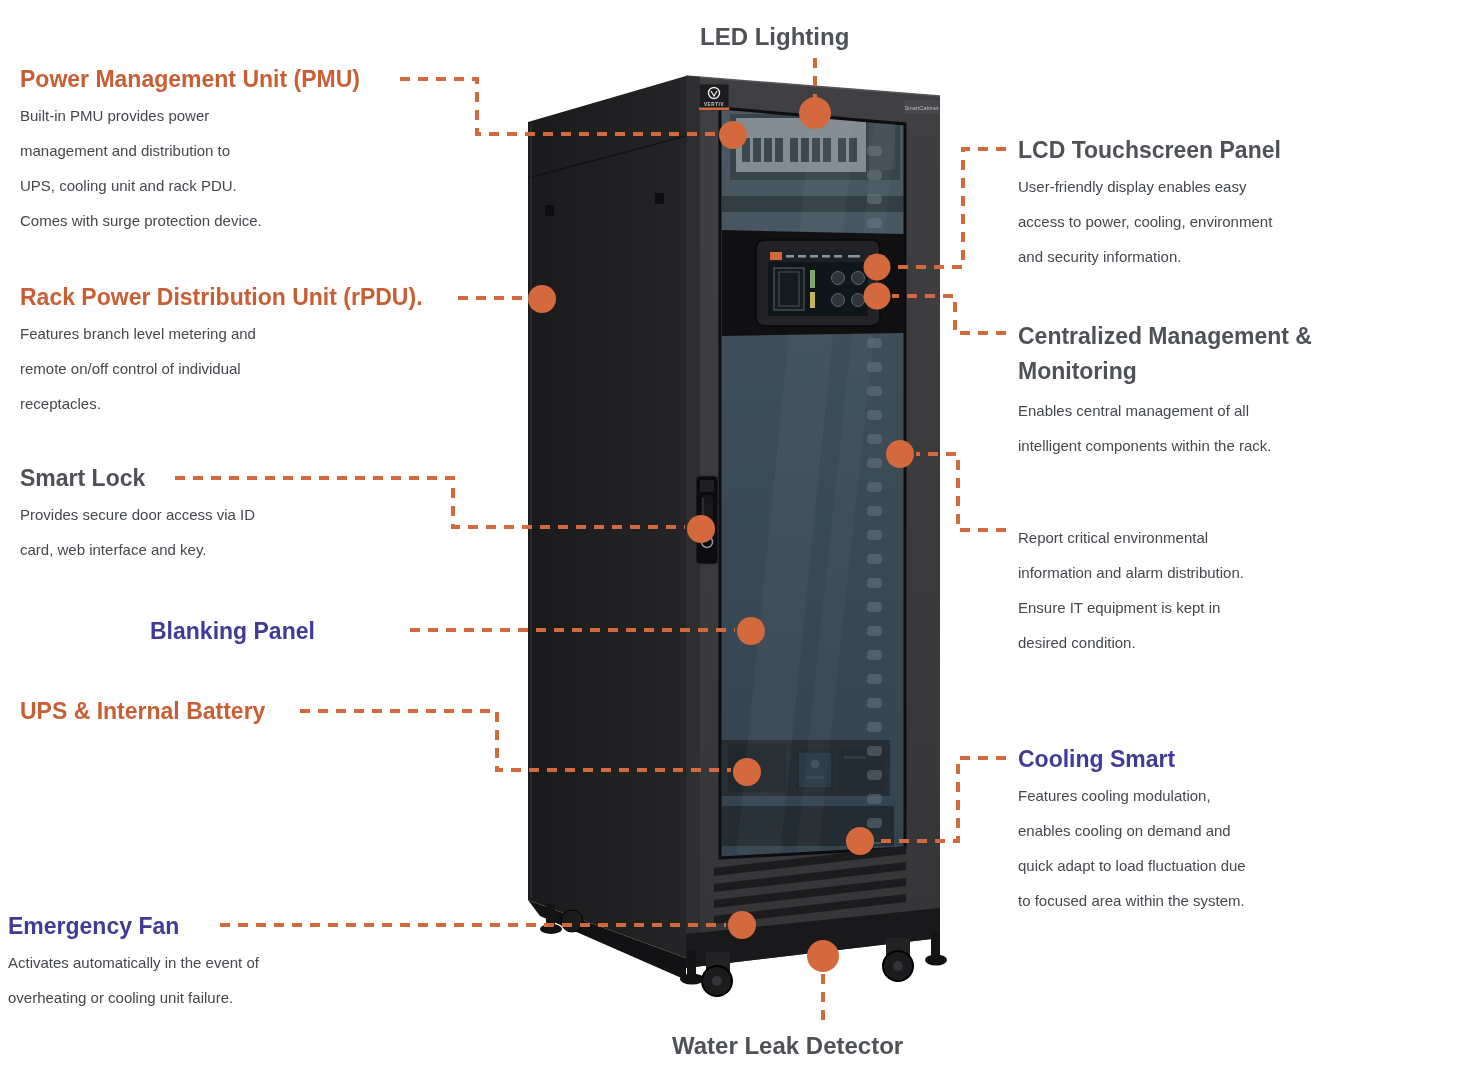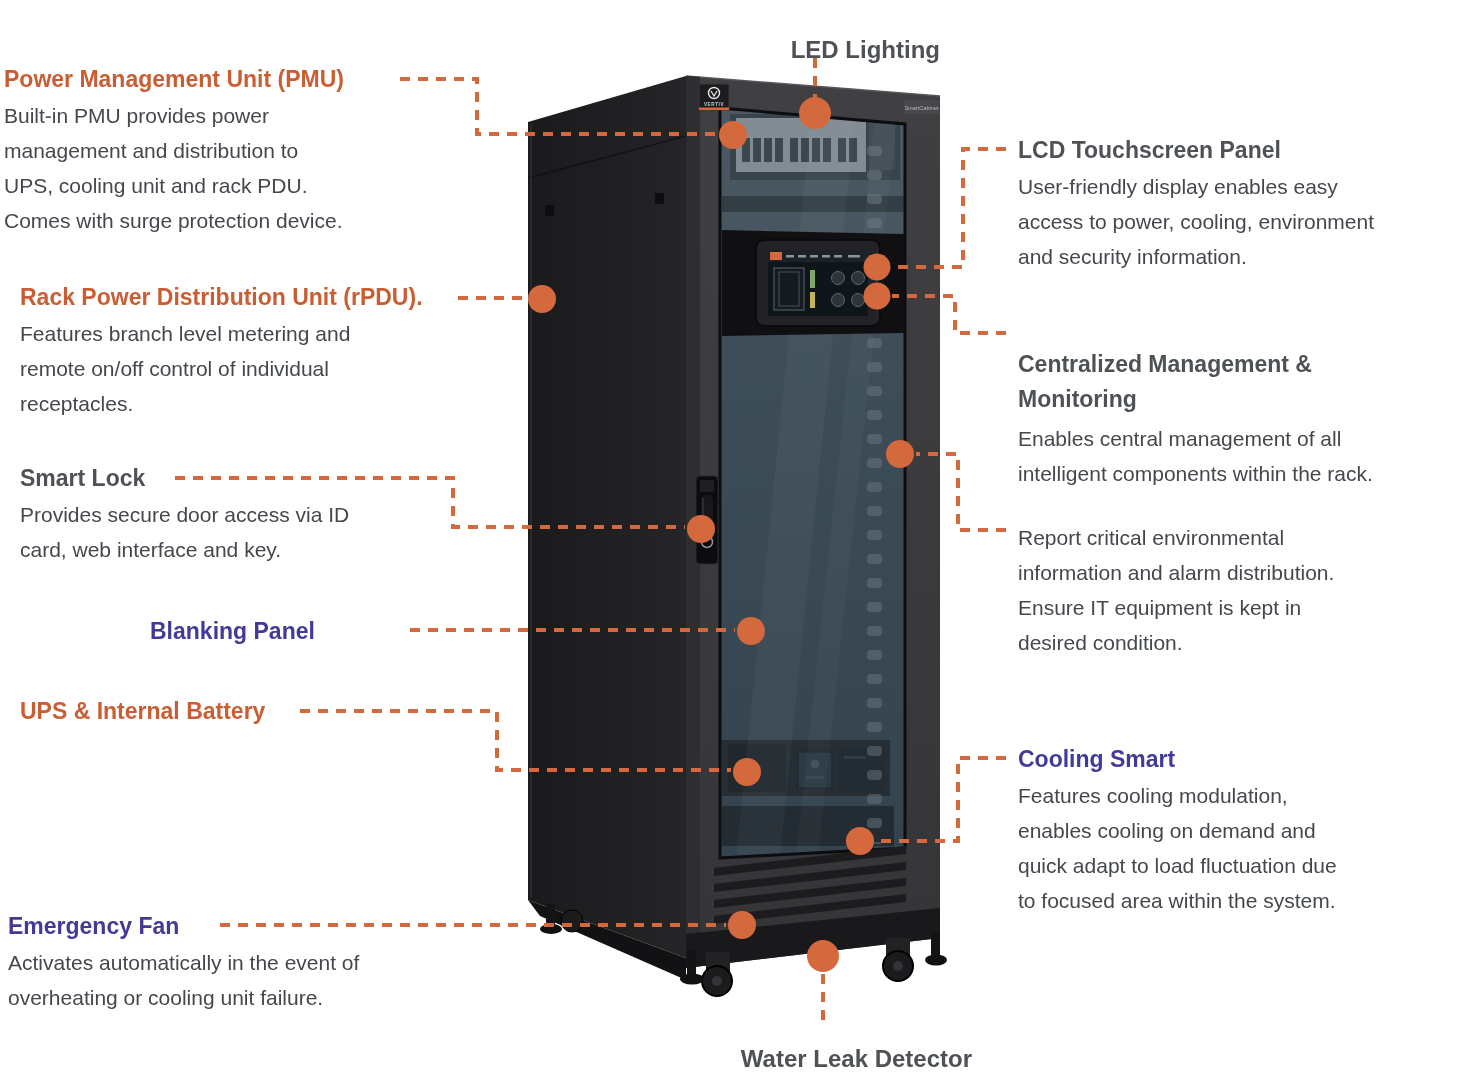--- a/index.html
+++ b/index.html
@@ -7,26 +7,26 @@
     position:relative;width:1464px;height:1076px;background:#ffffff;overflow:hidden;
     font-family:"Liberation Sans", sans-serif;
   }
   .layer{position:absolute;left:0;top:0;width:1464px;height:1076px;}
   .callout{position:absolute;}
   .callout h3{
     margin:0;font-size:23px;font-weight:700;line-height:30px;white-space:pre-line;
   }
   .callout h3.two-line{line-height:35px;}
   .callout p{
-    margin:4px 0 0 0;font-size:21px;line-height:35px;color:#44484D;white-space:pre-line;
+    margin:4px 0 0 0;font-size:15px;line-height:35px;color:#44484D;white-space:pre-line;
   }
   .t-orange{color:#C95E35;}
   .t-purple{color:#433A97;}
   .t-dark{color:#4E5156;}
-  .center-title h3{font-size:24px;text-align:right;margin-top:13px;}
+  .center-title h3{font-size:24px;text-align:left;}
 </style>
 </head>
 <body>
 
 <div class="stage">
 
   <svg class="layer" viewBox="0 0 1464 1076">
     <defs>
       <linearGradient id="sideGrad" x1="0" y1="0" x2="1" y2="0">
         <stop offset="0" stop-color="#1a1a1d"></stop>
@@ -204,21 +204,21 @@
       <circle cx="860" cy="841" r="14"></circle>
       <circle cx="815" cy="113" r="16"></circle>
       <circle cx="823" cy="956" r="16"></circle>
     </g>
   </svg>
 
   <div class="callout center-title" style="left:700px;top:22px;width:240px;">
     <h3 class="t-dark">LED Lighting</h3>
   </div>
 
-  <div class="callout" style="left:4px;top:64px;width:470px;">
+  <div class="callout" style="left:20px;top:64px;width:470px;">
     <h3 class="t-orange">Power Management Unit (PMU)</h3>
     <p>Built-in PMU provides power
 management and distribution to
 UPS, cooling unit and rack PDU.
 Comes with surge protection device.</p>
   </div>
 
   <div class="callout" style="left:20px;top:282px;width:470px;">
     <h3 class="t-orange">Rack Power Distribution Unit (rPDU).</h3>
     <p>Features branch level metering and
@@ -246,21 +246,21 @@
 overheating or cooling unit failure.</p>
   </div>
 
   <div class="callout" style="left:1018px;top:135px;width:440px;">
     <h3 class="t-dark">LCD Touchscreen Panel</h3>
     <p>User-friendly display enables easy
 access to power, cooling, environment
 and security information.</p>
   </div>
 
-  <div class="callout" style="left:1018px;top:319px;width:440px;margin-top:28px;">
+  <div class="callout" style="left:1018px;top:319px;width:440px;">
     <h3 class="t-dark two-line">Centralized Management &amp;
 Monitoring</h3>
     <p>Enables central management of all
 intelligent components within the rack.</p>
   </div>
 
   <div class="callout" style="left:1018px;top:516px;width:440px;">
     <p>Report critical environmental
 information and alarm distribution.
 Ensure IT equipment is kept in

